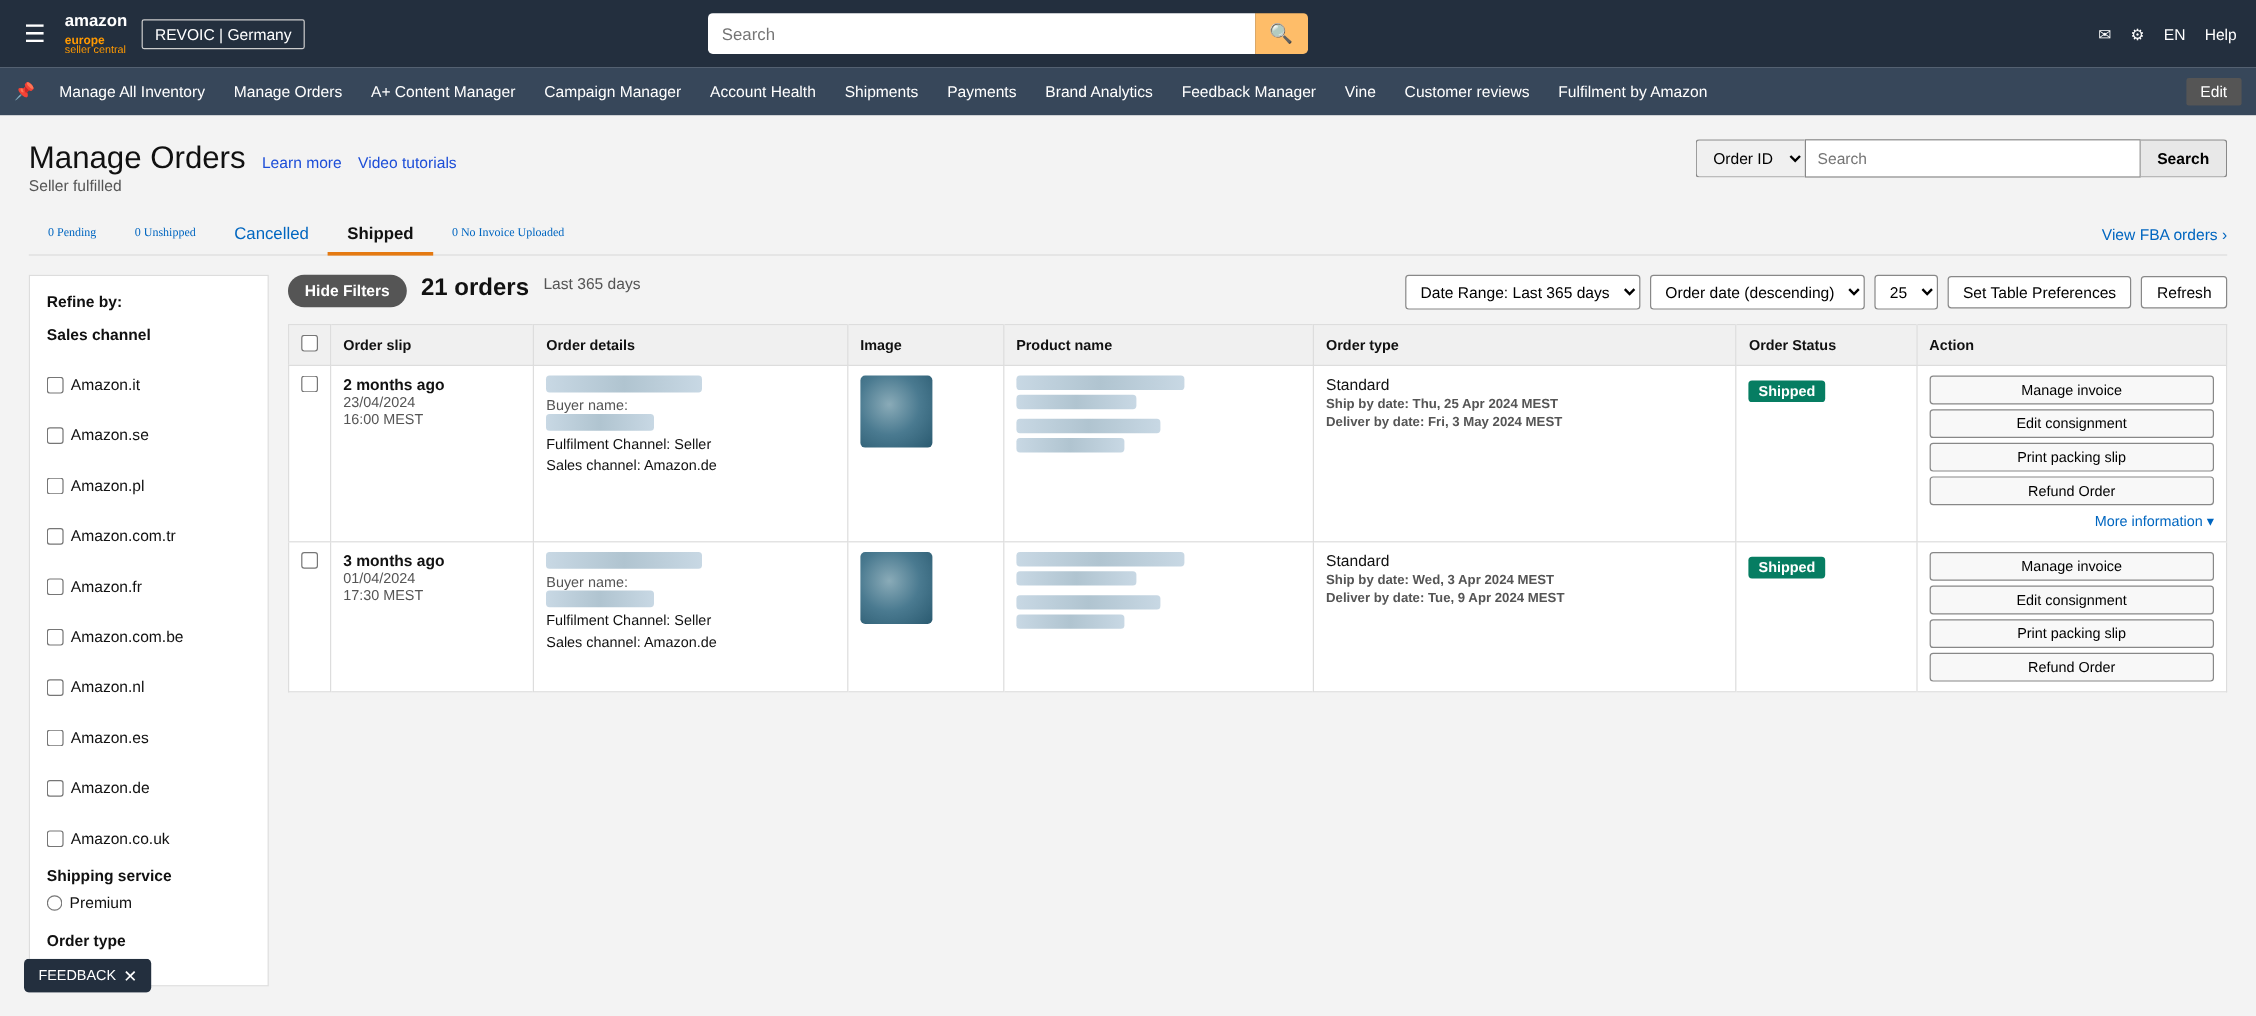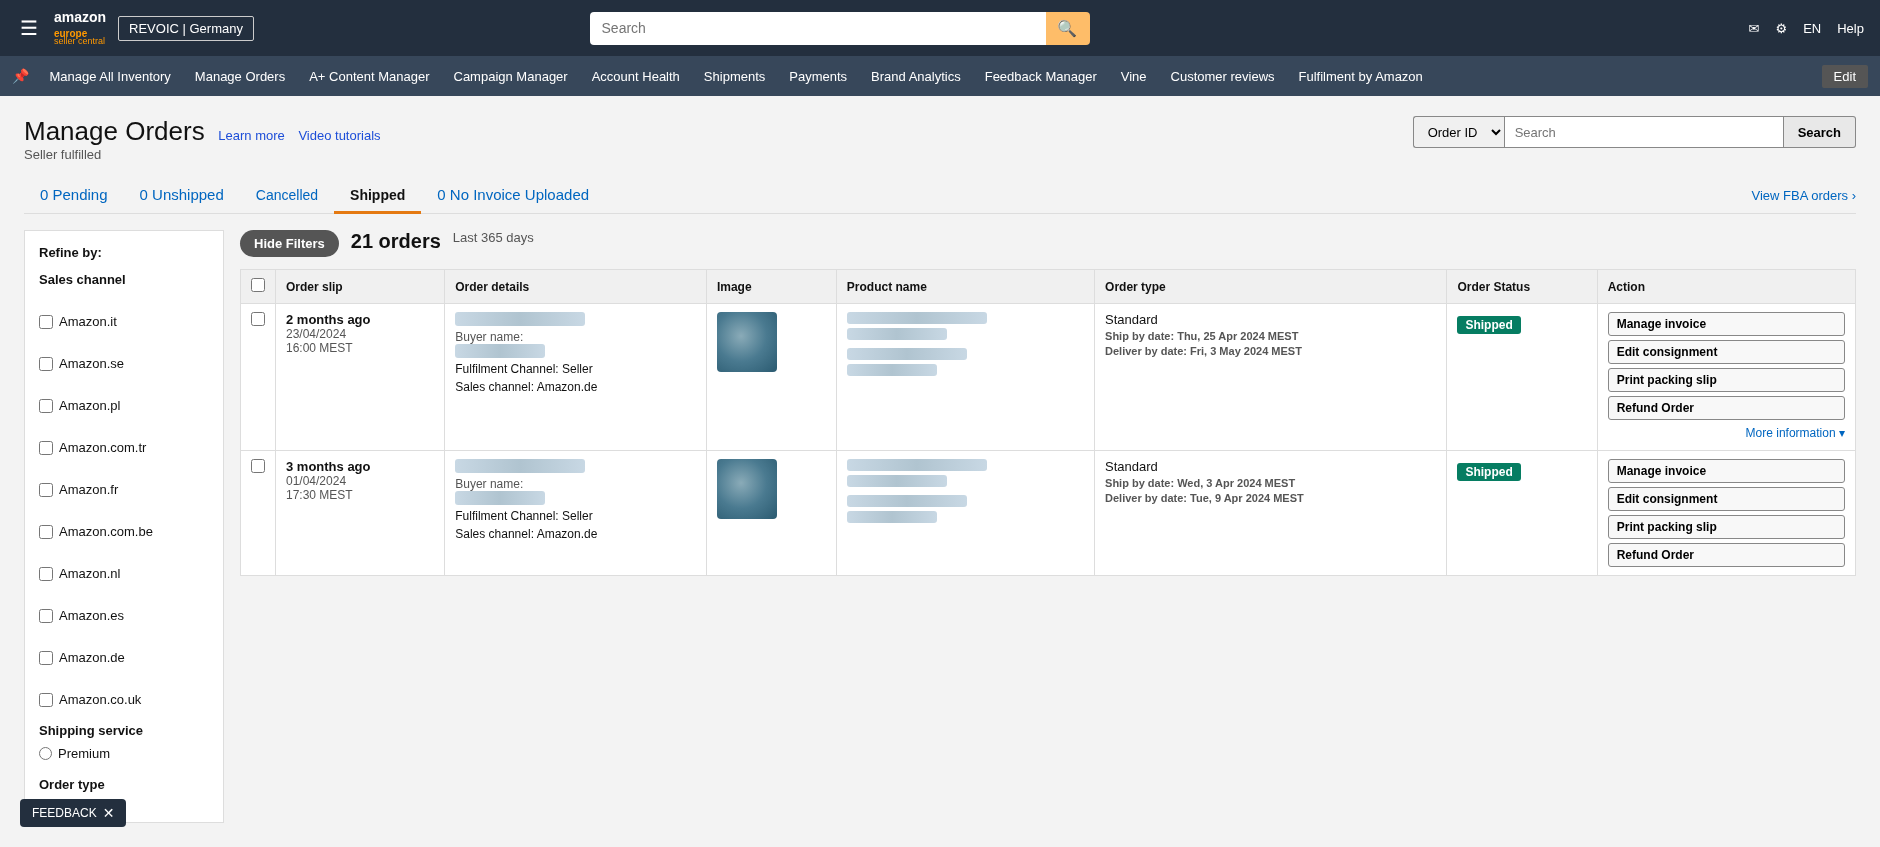--- a/index.html
+++ b/index.html
@@ -128,21 +128,21 @@
     .tab {
       padding: 8px 16px;
       font-size: 14px;
       cursor: pointer;
       color: #0066c0;
       border-bottom: 3px solid transparent;
       margin-bottom: -1px;
     }
     .tab.active { color: #111; font-weight: bold; border-bottom: 3px solid #e47911; }
     .tab.inactive { color: #0066c0; }
-    .tab-count { font-size: 15px; }
+    .tab-count { font-size: 10px; font-family: Liberation Serif, serif; }
     .view-fba { margin-left: auto; color: #0066c0; font-size: 13px; cursor: pointer; text-decoration: none; }
 
     
     .filter-bar { display: flex; align-items: flex-start; gap: 12px; margin-bottom: 12px; flex-wrap: wrap; }
     .hide-filters-btn {
       background: #555;
       color: #fff;
       border: none;
       padding: 6px 14px;
       border-radius: 16px;
@@ -283,23 +283,22 @@
     }
 
     .action-btns { display: flex; flex-direction: column; gap: 4px; min-width: 140px; }
     .action-btn {
       border: 1px solid #888;
       background: #f8f8f8;
       padding: 4px 8px;
       font-size: 12px;
       border-radius: 3px;
       cursor: pointer;
-      text-align: left;
+      text-align: center;
       white-space: nowrap;
-      font-weight: bold;
     }
     .more-info-btn {
       color: #0066c0;
       font-size: 12px;
       cursor: pointer;
       text-align: right;
       padding: 2px 0;
       background: none;
       border: none;
     }
@@ -422,20 +421,33 @@
         <h4>Order type</h4>
       </div>
     </div>
 
     <div class="table-area">
 
       <div class="filter-bar">
         <button class="hide-filters-btn">Hide Filters</button>
         <span class="orders-count">21 orders</span>
         <span class="orders-period">Last 365 days</span>
+        <div class="filter-controls">
+          <select class="filter-select">
+            <option>Date Range: Last 365 days</option>
+          </select>
+          <select class="filter-select">
+            <option>Order date (descending)</option>
+          </select>
+          <select class="filter-select">
+            <option>25</option>
+          </select>
+          <button class="table-pref-btn">Set Table Preferences</button>
+          <button class="refresh-btn">Refresh</button>
+        </div>
       </div>
 
 
       <table class="order-table">
         <thead>
           <tr>
             <th class="checkbox-col">
               <input type="checkbox" style="">
             </th>
             <th>Order slip</th>

